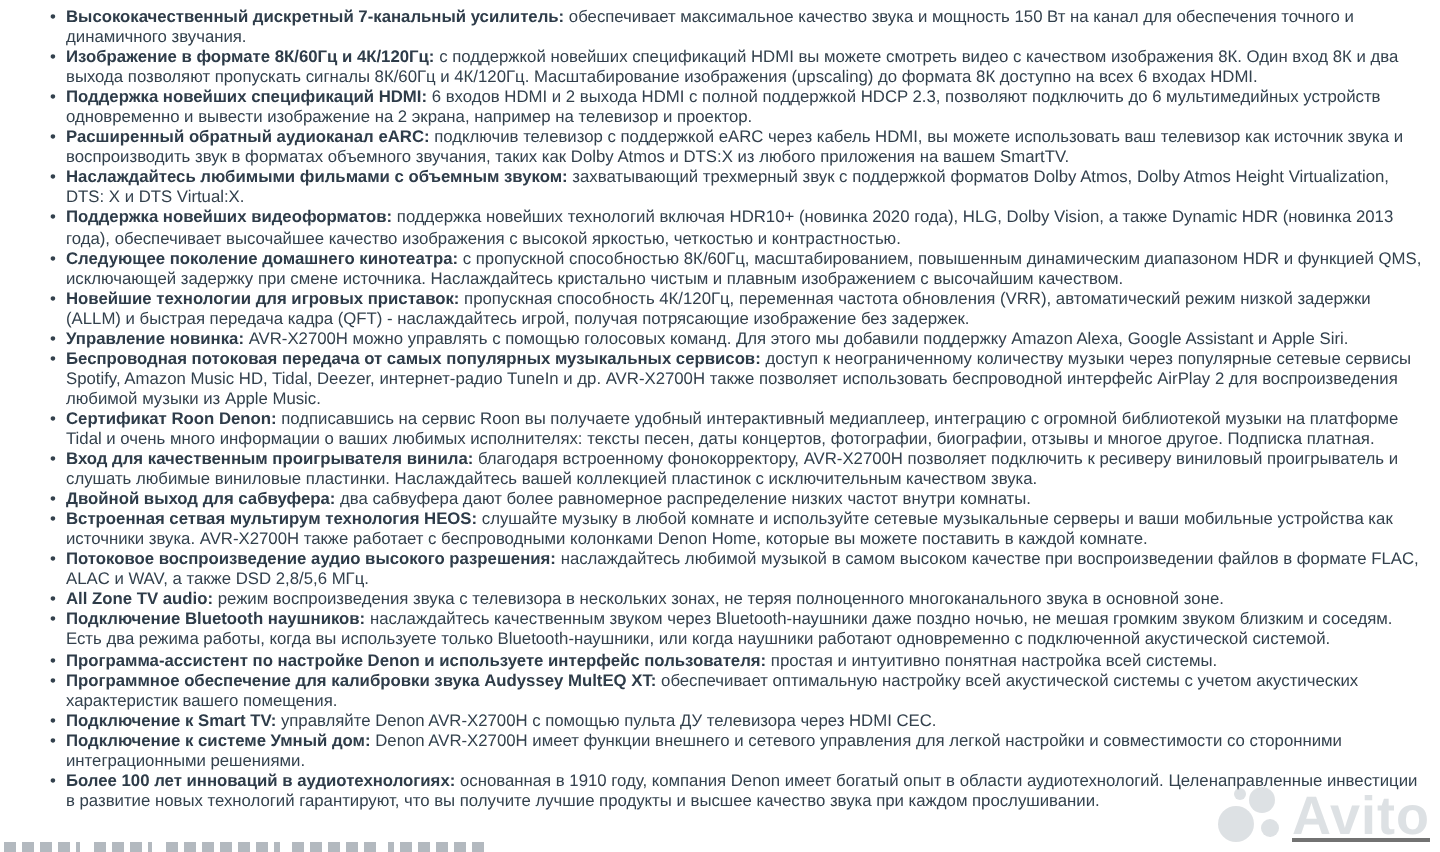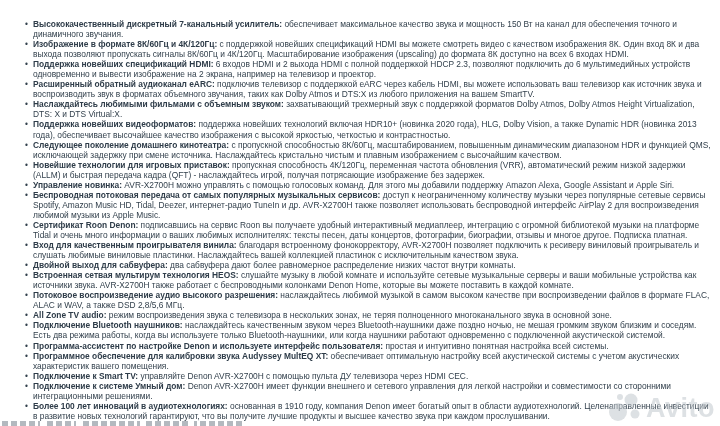--- a/index.html
+++ b/index.html
@@ -12,21 +12,21 @@
     font-family: "Liberation Sans", sans-serif;
   }
   .page {
     position: relative;
     width: 720px;
     height: 426px;
     overflow: hidden;
   }
   ul.desc-list {
     position: absolute;
-    top: 19px;
+    top: 3px;
     left: 33px;
     width: 679px;
     margin: 0;
     padding: 0;
     list-style: none;
     font-size: 8.4px;
     line-height: 10.05px;
     color: #33414d;
     letter-spacing: 0px;
     text-align: left;
@@ -53,20 +53,21 @@
   }
   .watermark {
     position: absolute;
     right: 5px;
     bottom: 2px;
     display: flex;
     align-items: center;
     gap: 4px;
     opacity: 0.55;
     pointer-events: none;
+    text-decoration: underline;
   }
   .watermark .wm-label {
     font-size: 27px;
     font-weight: bold;
     color: #c3c9ce;
     letter-spacing: 0.5px;
   }
   .wm-circles {
     display: inline-block;
     width: 34px;

